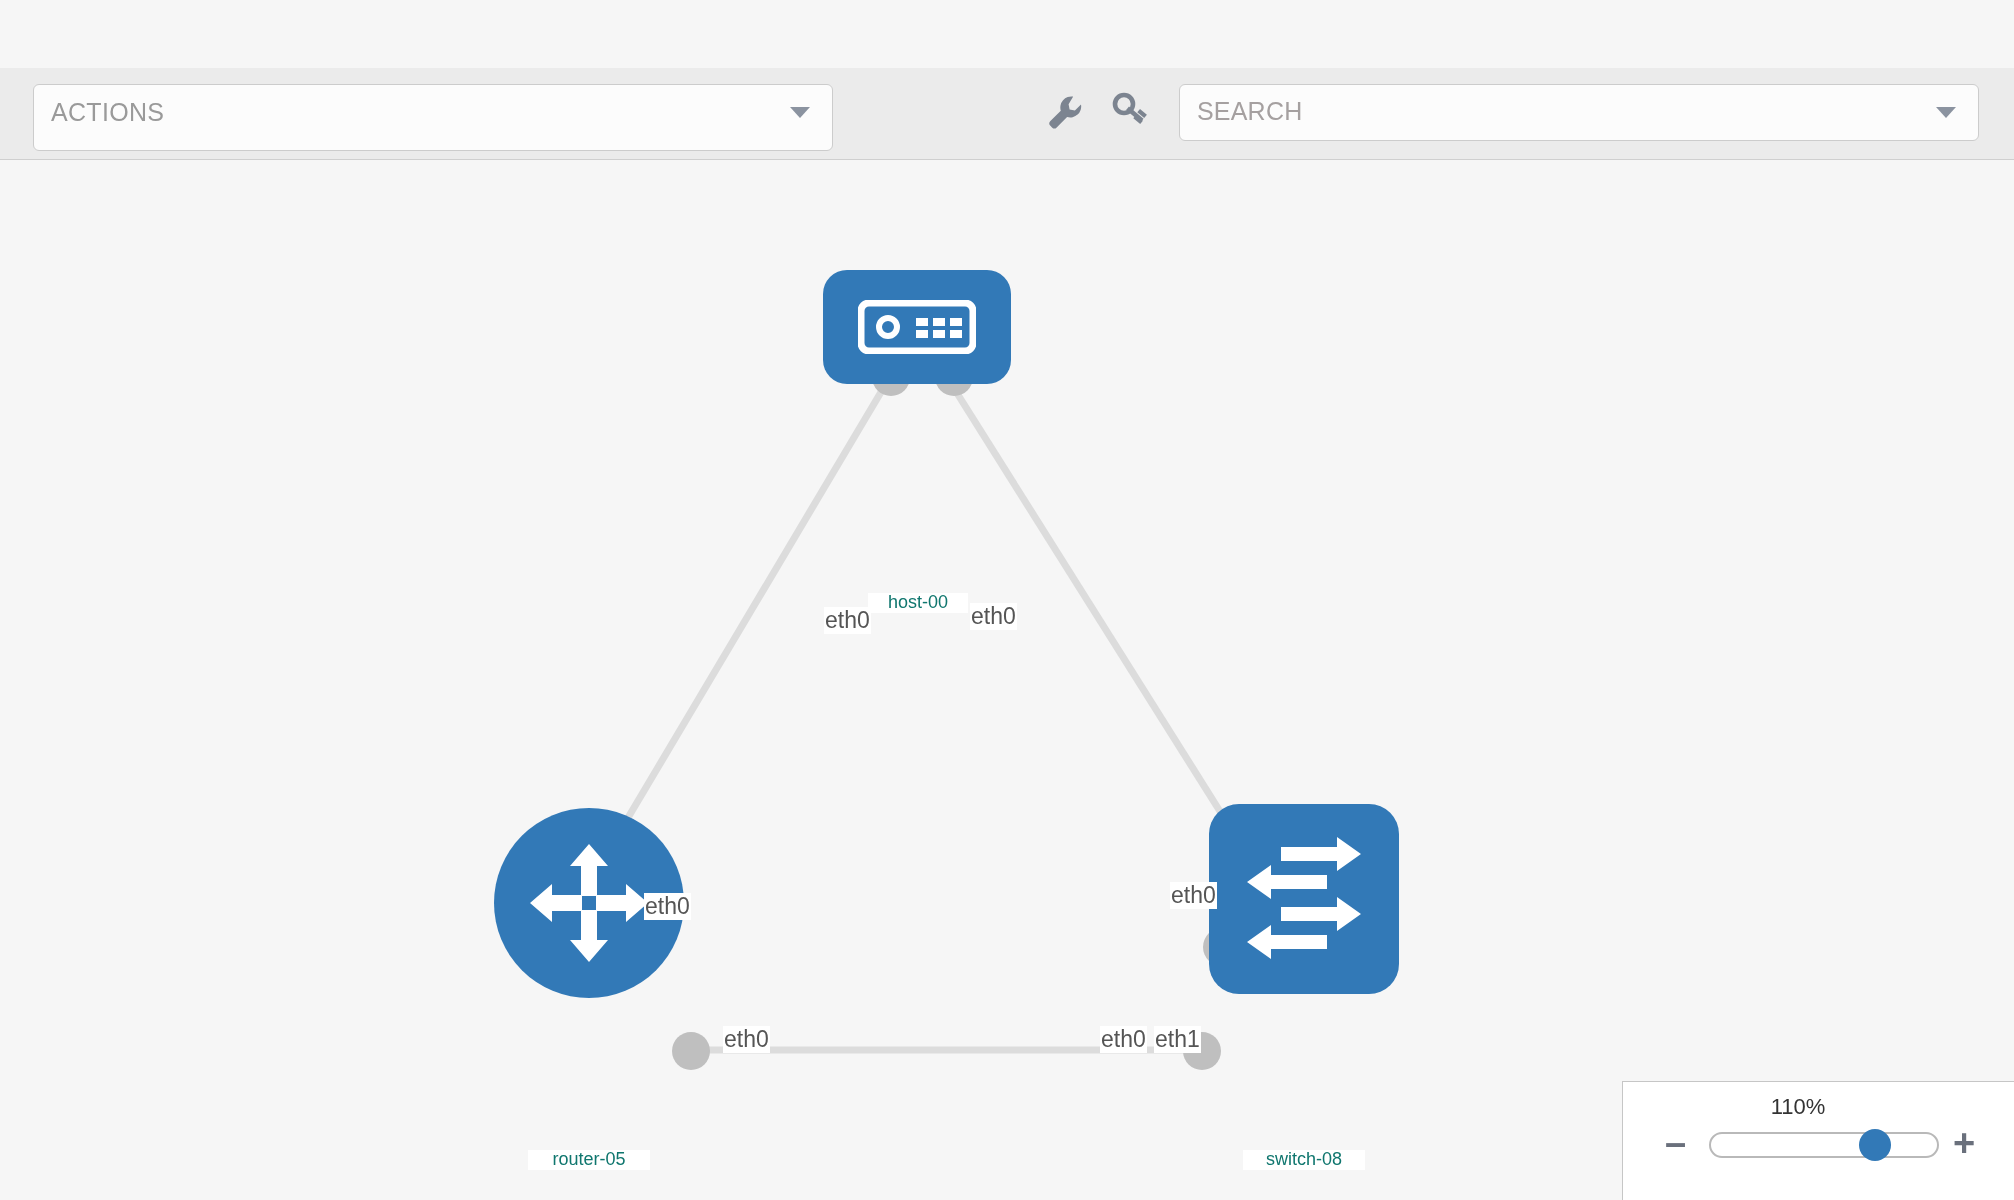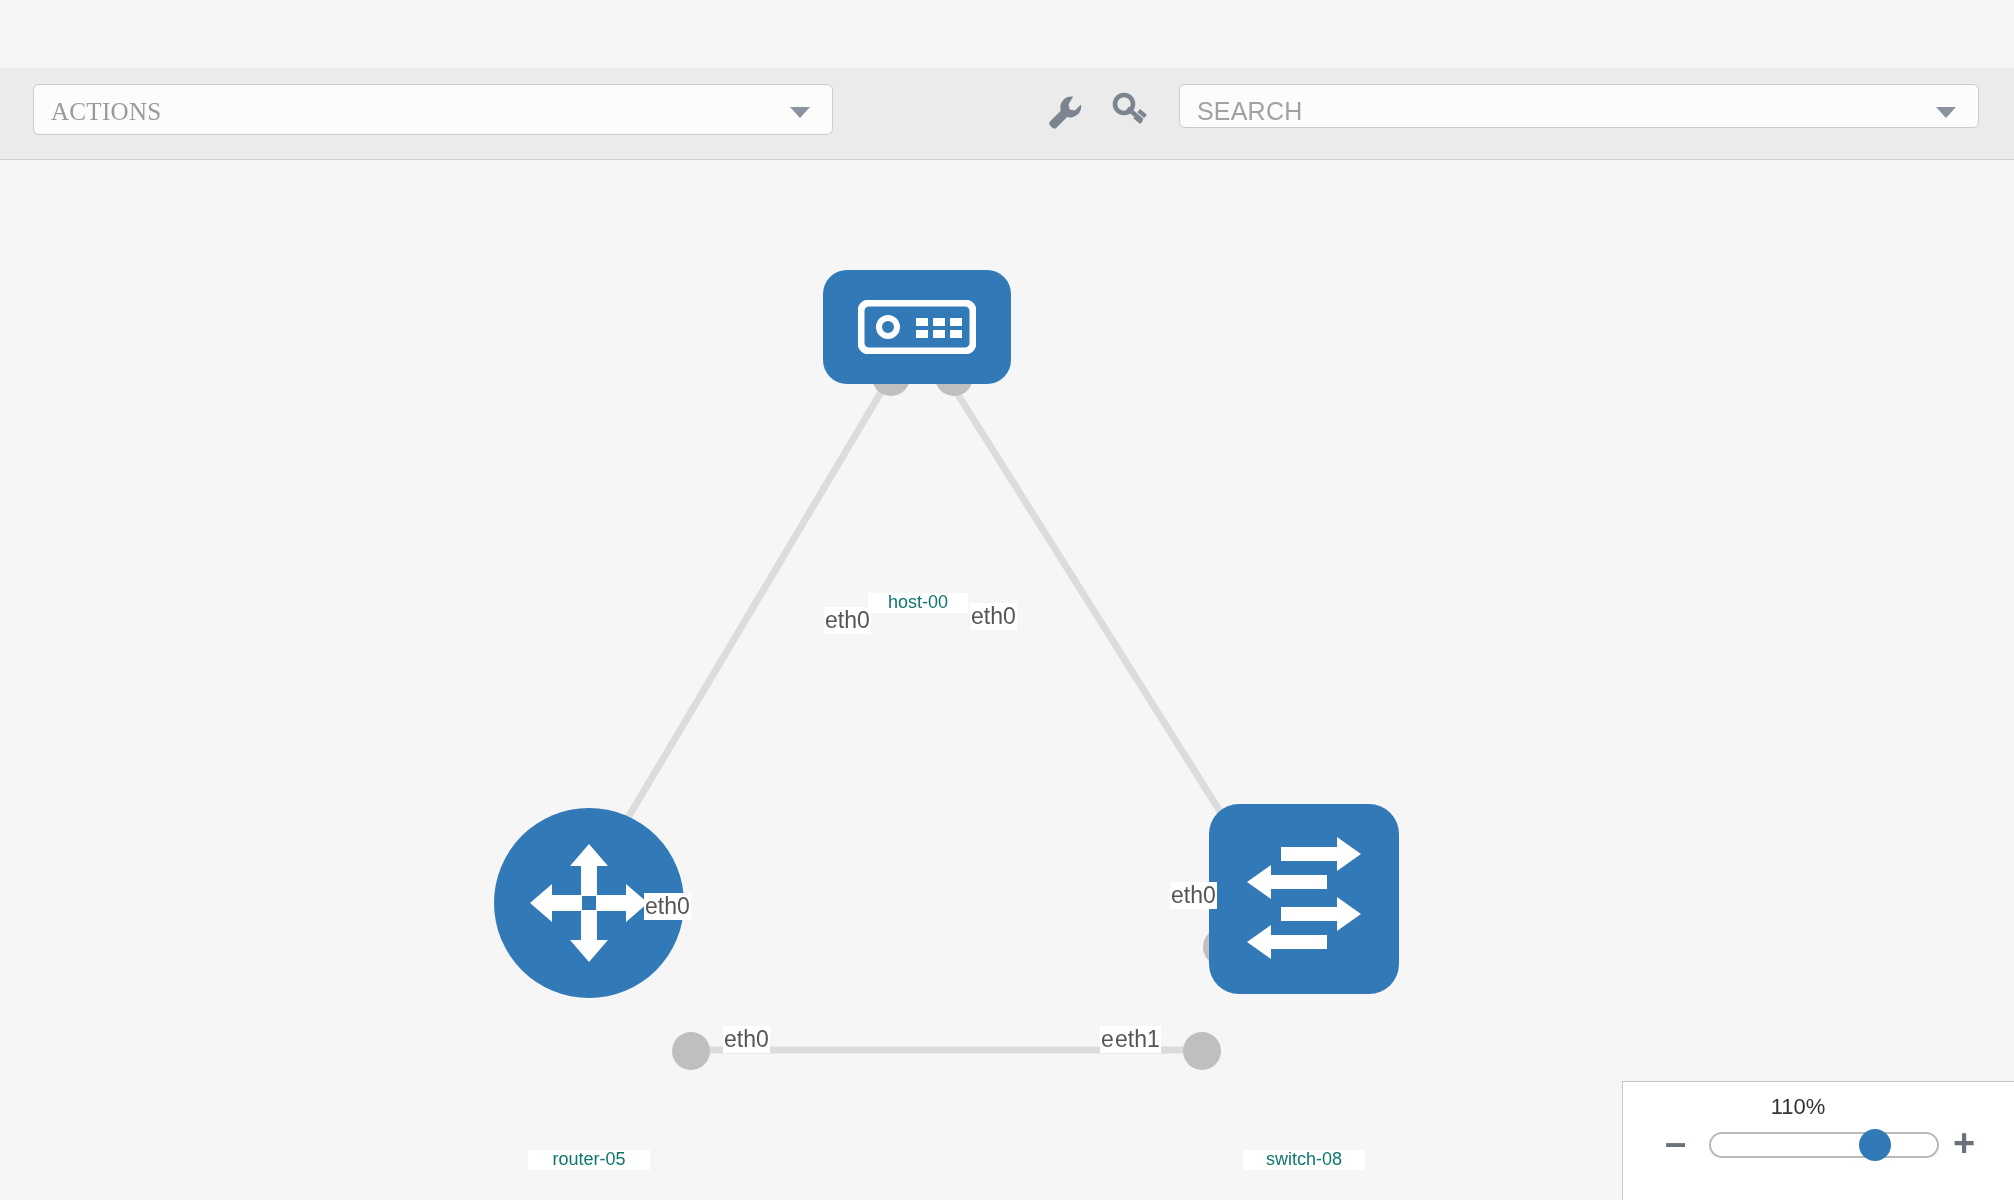--- a/index.html
+++ b/index.html
@@ -60,27 +60,26 @@
     background: #ebebeb;
     border-bottom: 1px solid #cfcfcf;
     box-sizing: border-box;
   }
 
   .actions-select {
     position: absolute;
     left: 33px;
     top: 84px;
     width: 800px;
-    height: 51px;
+    height: 67px;
     background: #fcfcfc;
     border: 1px solid #cccccc;
     border-radius: 6px;
     box-sizing: border-box;
     cursor: pointer;
-    font-family: Liberation Serif, serif;
   }
   .actions-select .label {
     position: absolute;
     left: 17px;
     top: 13px;
     font-size: 25px;
     color: #9a9a9a;
     letter-spacing: 0.3px;
   }
   .caret {
@@ -101,21 +100,21 @@
     cursor: pointer;
   }
   .tool-icon.wrench { left: 1042px; }
   .tool-icon.key    { left: 1110px; }
 
   .search-box {
     position: absolute;
     left: 1179px;
     top: 84px;
     width: 800px;
-    height: 44px;
+    height: 57px;
     background: #fcfcfc;
     border: 1px solid #cccccc;
     border-radius: 6px;
     box-sizing: border-box;
   }
   .search-box .ph {
     position: absolute;
     left: 17px;
     top: 12px;
     font-size: 25px;
@@ -335,21 +334,21 @@
       </svg>
     </div>
     <div class="node-label" style="left:1243px; top:990px; width:122px;">switch-08</div>
 
     <div class="edge-label" style="left:824px; top:447px;">eth0</div>
     <div class="edge-label" style="left:970px; top:443px;">eth0</div>
     <div class="edge-label" style="left:644px; top:733px;">eth0</div>
     <div class="edge-label" style="left:1170px; top:722px;">eth0</div>
     <div class="edge-label" style="left:723px; top:866px;">eth0</div>
     <div class="edge-label" style="left:1100px; top:866px;">eth0</div>
-    <div class="edge-label" style="left:1114px; top:866px;">eth1</div>
+    <div class="edge-label" style="left:1154px; top:866px;">eth1</div>
 
   </div>
 
   <div class="zoom-panel">
     <div class="zoom-percent">110%</div>
     <div class="zoom-minus">–</div>
     <div class="zoom-track"></div>
     <div class="zoom-thumb"></div>
     <div class="zoom-plus">+</div>
   </div>

